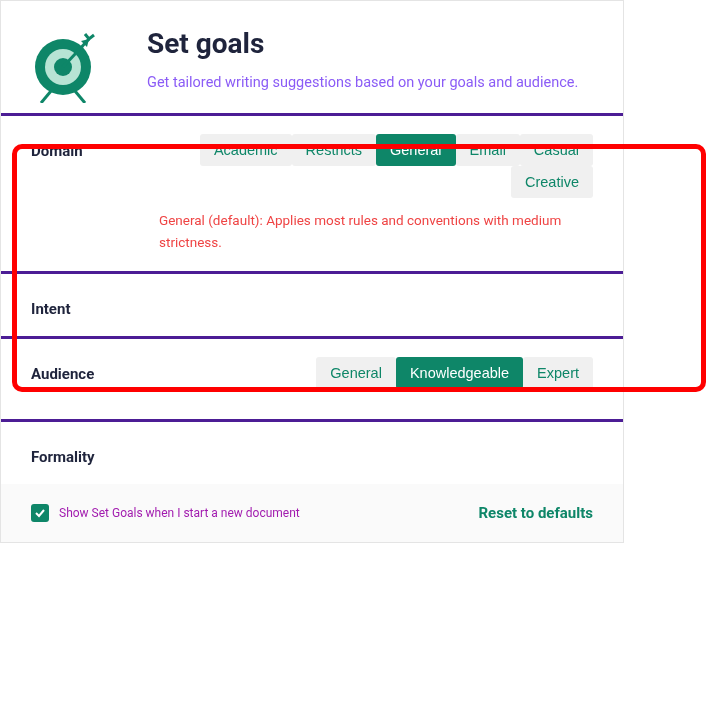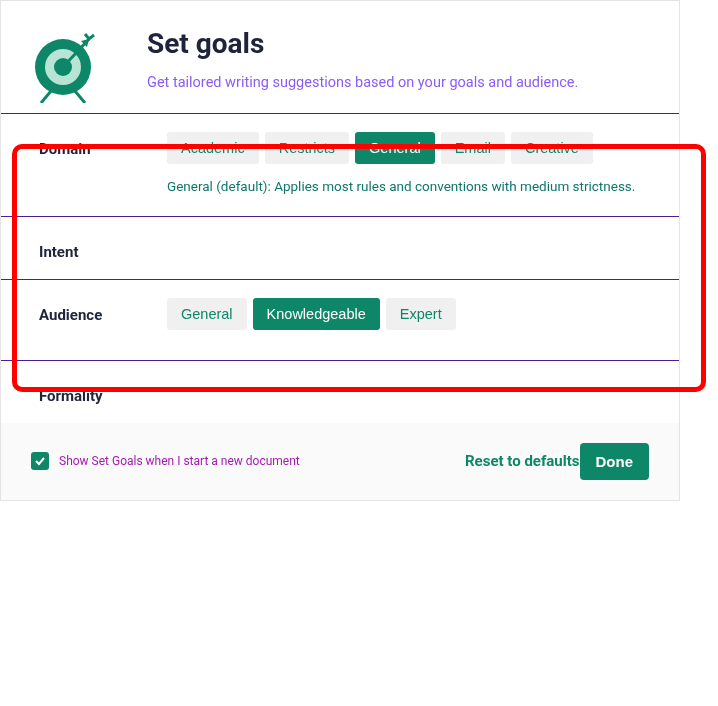--- a/index.html
+++ b/index.html
@@ -4,21 +4,21 @@
   <style>
     * { box-sizing: border-box; margin: 0; padding: 0; }
     body {
       font-family: -apple-system, BlinkMacSystemFont, "Segoe UI", Roboto, Helvetica, Arial, sans-serif;
       background: #fff;
       width: 718px;
       height: 706px;
       position: relative;
     }
     .modal {
-      width: 680px;
+      width: 624px;
       border: 1px solid #e4e4e4;
       background: #fff;
     }
     .header {
       display: flex;
       padding: 26px 30px 18px 30px;
       gap: 52px;
       align-items: flex-start;
     }
     .target-icon {
@@ -35,59 +35,59 @@
       font-weight: 700;
       color: #1f243c;
       margin-bottom: 14px;
     }
     .subtitle {
       font-size: 14.5px;
       color: #8b5cf6;
     }
     .section {
       display: flex;
-      padding: 18px 38px;
+      padding: 18px 30px;
       gap: 20px;
       align-items: flex-start;
-      border-top: 1px solid #4c1d95;
+      border-top: 3px solid #4c1d95;
     }
     .section-label {
       width: 108px;
       flex-shrink: 0;
       font-size: 15px;
       font-weight: 700;
       color: #1f243c;
       padding-top: 8px;
     }
     .section-body {
       flex: 1;
     }
     .chips {
       display: flex;
       flex-wrap: wrap;
-      gap: 6px;
       margin-bottom: 12px;
+      justify-content: flex-end;
     }
     .chip {
       padding: 8px 14px;
       background: #f0f0f0;
       color: #0e8668;
       font-size: 14.5px;
       font-weight: 500;
       border-radius: 3px;
       cursor: pointer;
       border: none;
     }
     .chip.selected {
       background: #0e8668;
       color: #fff;
     }
     .section-desc {
       font-size: 13.5px;
-      color: #0f766e;
+      color: #ef4444;
       line-height: 1.6;
     }
     .highlight-box {
       position: absolute;
       border: 5px solid #ff0000;
       border-radius: 10px;
       top: 144px;
       left: 12px;
       width: 694px;
       height: 248px;
@@ -166,20 +166,21 @@
   </div>
 
   <div class="section">
     <div class="section-label">Domain</div>
     <div class="section-body">
       <div class="chips">
           <button class="chip">Academic</button>
           <button class="chip">Restricts</button>
           <button class="chip selected">General</button>
           <button class="chip">Email</button>
+          <button class="chip">Casual</button>
           <button class="chip">Creative</button>
         </div>
       <div class="section-desc">General (default): Applies most rules and conventions with medium strictness.</div>
     </div>
   </div>
 
   <div class="section">
     <div class="section-label">Intent</div>
   </div>
 
@@ -202,19 +203,18 @@
     <div class="footer-left">
       <div class="checkbox">
         <svg viewBox="0 0 12 12">
           <polyline points="2,6 5,9 10,3" fill="none" stroke="#fff" stroke-width="2"></polyline>
         </svg>
       </div>
       <span class="footer-label">Show Set Goals when I start a new document</span>
     </div>
     <div class="footer-right">
       <span class="reset-link">Reset to defaults</span>
-      <button class="done-btn">Done</button>
     </div>
   </div>
 
 </div>
 
 <div class="highlight-box"></div>
 
 </body></html>

